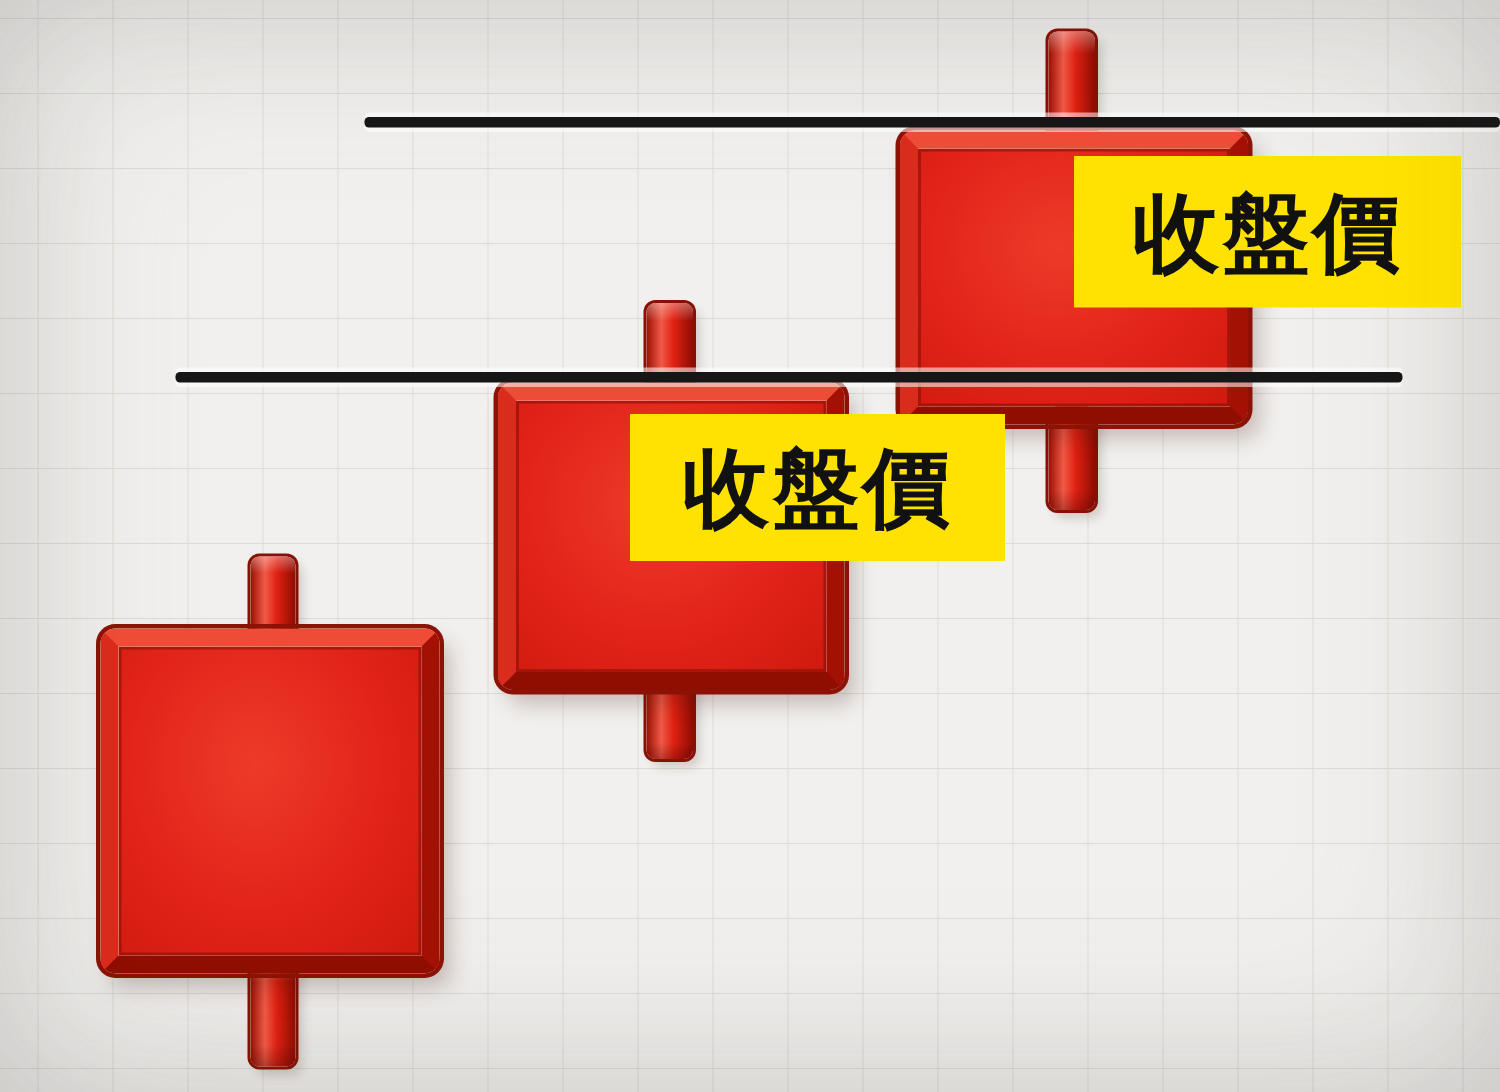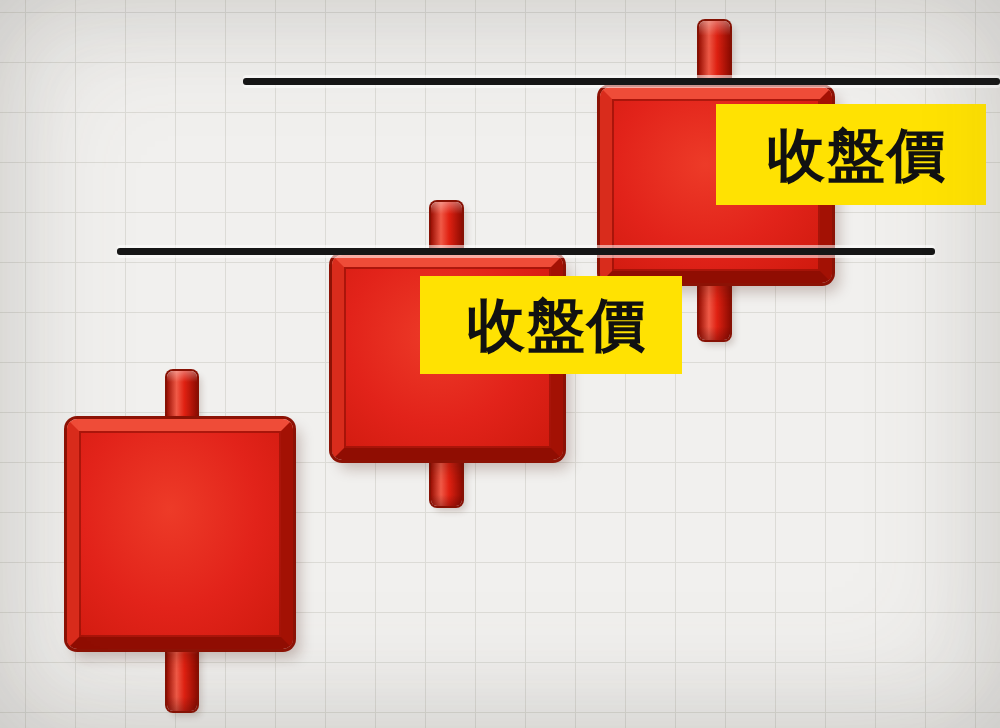--- a/index.html
+++ b/index.html
@@ -64,21 +64,20 @@
   .line-1{left:243px; top:78px;  width:757px;}
   .line-2{left:117px; top:248px; width:818px;}
 
   
   .price-label{
     position:absolute;z-index:4;
     display:flex;align-items:center;justify-content:center;
     font-weight:700;font-size:58px;line-height:1;
     color:#111;letter-spacing:2px;
     white-space:nowrap;
-    padding-left:12px;
   }
   .label-1{left:716px; top:104px; width:258px; height:101px;}
   .label-2{left:420px; top:276px; width:250px; height:98px;}
 </style>
 </head>
 <body>
 
 <div class="scene">
 
   <div class="wick c1-wick-top"></div>

